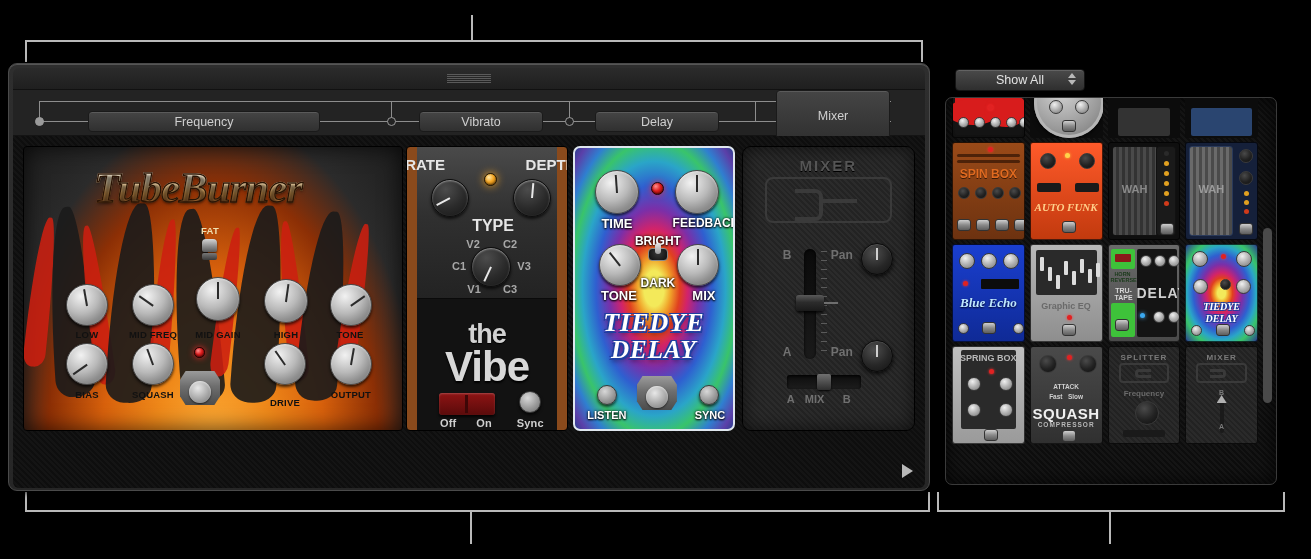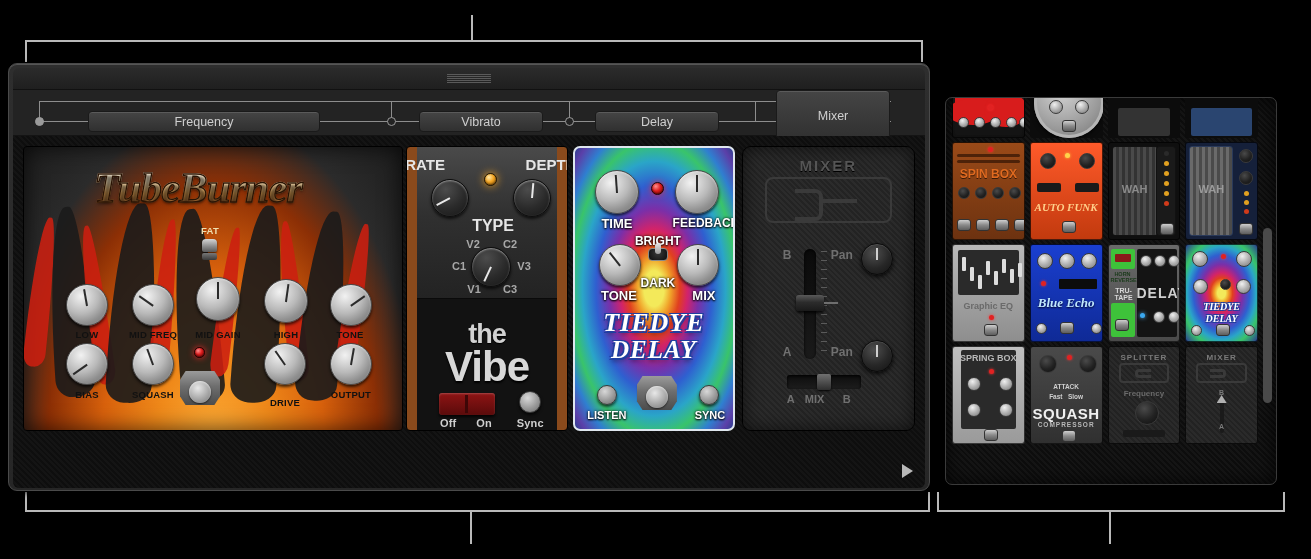--- a/index.html
+++ b/index.html
@@ -512,20 +512,29 @@
         <div class="mx-lbl" style="left:44px; top:246px; font-size:11px;">A</div>
         <div class="mx-lbl" style="left:62px; top:246px; font-size:11px;">MIX</div>
         <div class="mx-lbl" style="left:100px; top:246px; font-size:11px;">B</div>
       </div>
 
       <div class="playarrow"></div>
     </div>
   </div>
 
   <div class="browser">
+    <div class="browser-head">
+      <div class="popup">
+        <span>Show All</span>
+        <span class="steppers">
+          <span class="up"></span>
+            <span class="dn"></span>
+        </span>
+      </div>
+    </div>
 
     <div class="browser-body">
       <div class="pgrid">
 
         <div class="pcell" style="height:64px; margin-top:-28px; background:linear-gradient(#1a1a1a,#111);">
           <div style="position:absolute;inset:2px;border-radius:2px;background:linear-gradient(160deg,#d81c1c 0 46%, #e8e8e8 46% 54%, #141414 54% 100%);"></div>
           <div style="position:absolute;left:-6px;top:24px;width:52px;height:26px;border-radius:50%;background:#d81c1c;"></div>
           <div style="position:absolute;right:-4px;top:18px;width:44px;height:34px;border-radius:50%;background:#d81c1c;"></div>
 
           <div class="mini-led" style="left:35px; top:30px;"></div>
@@ -598,45 +607,45 @@
                background:repeating-linear-gradient(90deg,#6a6a6a 0 3px,#4a4a4a 3px 6px);border:1px solid #2a3a5a;"></div>
           <div class="cap" style="top:40px; left:3px; width:44px; color:#9a9a9a; font-size:11px; font-weight:bold;">WAH</div>
           <div class="mini-knob dk" style="right:4px;top:6px;width:14px;height:14px;"></div>
           <div class="mini-knob dk" style="right:4px;top:28px;width:14px;height:14px;"></div>
           <div style="position:absolute;right:8px;top:48px;width:5px;height:5px;border-radius:50%;background:#e0a020;"></div>
           <div style="position:absolute;right:8px;top:57px;width:5px;height:5px;border-radius:50%;background:#e0a020;"></div>
           <div style="position:absolute;right:8px;top:66px;width:5px;height:5px;border-radius:50%;background:#d03a1a;"></div>
           <div class="mini-foot" style="right:4px;bottom:4px;"></div>
         </div>
 
+        <div class="pcell" style="background:linear-gradient(#1a3fd0,#0f2a96);">
+          <div class="mini-knob" style="left:6px;top:8px;width:16px;height:16px;"></div>
+          <div class="mini-knob" style="left:28px;top:8px;width:16px;height:16px;"></div>
+          <div class="mini-knob" style="left:50px;top:8px;width:16px;height:16px;"></div>
+          <div class="mini-led" style="left:10px;top:36px;"></div>
+          <div style="position:absolute;left:28px;top:34px;width:38px;height:10px;background:#0c0c0c;border-radius:1px;"></div>
+          <div class="cap" style="top:50px; color:#bfe8ff; font-size:13px; font-style:italic; font-family:'Liberation Serif',serif; text-shadow:0 1px 2px #002;">Blue Echo</div>
+          <div class="mini-knob" style="left:5px;top:78px;width:11px;height:11px;"></div>
+          <div class="mini-foot" style="left:29px;top:77px;"></div>
+          <div class="mini-knob" style="left:60px;top:78px;width:11px;height:11px;"></div>
+        </div>
+
         <div class="pcell" style="background:linear-gradient(#b8b8b8,#8e8e8e);">
           <div style="position:absolute;left:5px;top:5px;right:5px;height:45px;border-radius:2px;background:#2a2a2a;"></div>
           <div style="position:absolute;left:9px;top:12px;width:4px;height:14px;background:#ddd;border-radius:1px;"></div>
           <div style="position:absolute;left:17px;top:22px;width:4px;height:14px;background:#ddd;border-radius:1px;"></div>
           <div style="position:absolute;left:25px;top:30px;width:4px;height:14px;background:#ddd;border-radius:1px;"></div>
           <div style="position:absolute;left:33px;top:16px;width:4px;height:14px;background:#ddd;border-radius:1px;"></div>
           <div style="position:absolute;left:41px;top:26px;width:4px;height:14px;background:#ddd;border-radius:1px;"></div>
           <div style="position:absolute;left:49px;top:14px;width:4px;height:14px;background:#ddd;border-radius:1px;"></div>
           <div style="position:absolute;left:57px;top:24px;width:4px;height:14px;background:#ddd;border-radius:1px;"></div>
           <div style="position:absolute;left:65px;top:18px;width:4px;height:14px;background:#ddd;border-radius:1px;"></div>
           <div class="cap" style="top:56px; color:#6a6a6a; font-size:9px;">Graphic EQ</div>
           <div class="mini-led" style="left:36px;top:70px;"></div>
           <div class="mini-foot" style="left:31px;top:79px;"></div>
-        </div>
-
-        <div class="pcell" style="background:linear-gradient(#1a3fd0,#0f2a96);">
-          <div class="mini-knob" style="left:6px;top:8px;width:16px;height:16px;"></div>
-          <div class="mini-knob" style="left:28px;top:8px;width:16px;height:16px;"></div>
-          <div class="mini-knob" style="left:50px;top:8px;width:16px;height:16px;"></div>
-          <div class="mini-led" style="left:10px;top:36px;"></div>
-          <div style="position:absolute;left:28px;top:34px;width:38px;height:10px;background:#0c0c0c;border-radius:1px;"></div>
-          <div class="cap" style="top:50px; color:#bfe8ff; font-size:13px; font-style:italic; font-family:'Liberation Serif',serif; text-shadow:0 1px 2px #002;">Blue Echo</div>
-          <div class="mini-knob" style="left:5px;top:78px;width:11px;height:11px;"></div>
-          <div class="mini-foot" style="left:29px;top:77px;"></div>
-          <div class="mini-knob" style="left:60px;top:78px;width:11px;height:11px;"></div>
         </div>
 
         <div class="pcell" style="background:linear-gradient(#6a6a6a,#4a4a4a);">
           <div style="position:absolute;left:2px;top:4px;width:24px;height:20px;background:#3ec23a;border-radius:2px;"></div>
           <div style="position:absolute;left:6px;top:9px;width:16px;height:8px;background:#8a1a1a;border-radius:1px;"></div>
           <div class="cap" style="top:26px; left:2px; width:24px; color:#1a3a1a; font-size:5.5px;">HORN REVERSE</div>
           <div class="cap" style="top:42px; left:2px; width:26px; color:#d8d8d8; font-size:7px;">TRU-TAPE</div>
           <div style="position:absolute;left:2px;top:58px;width:24px;height:34px;background:#3ec23a;border-radius:2px;"></div>
           <div class="mini-foot" style="left:6px;top:74px;"></div>
           <div style="position:absolute;left:28px;top:4px;right:2px;bottom:4px;background:#141414;border-radius:2px;"></div>

